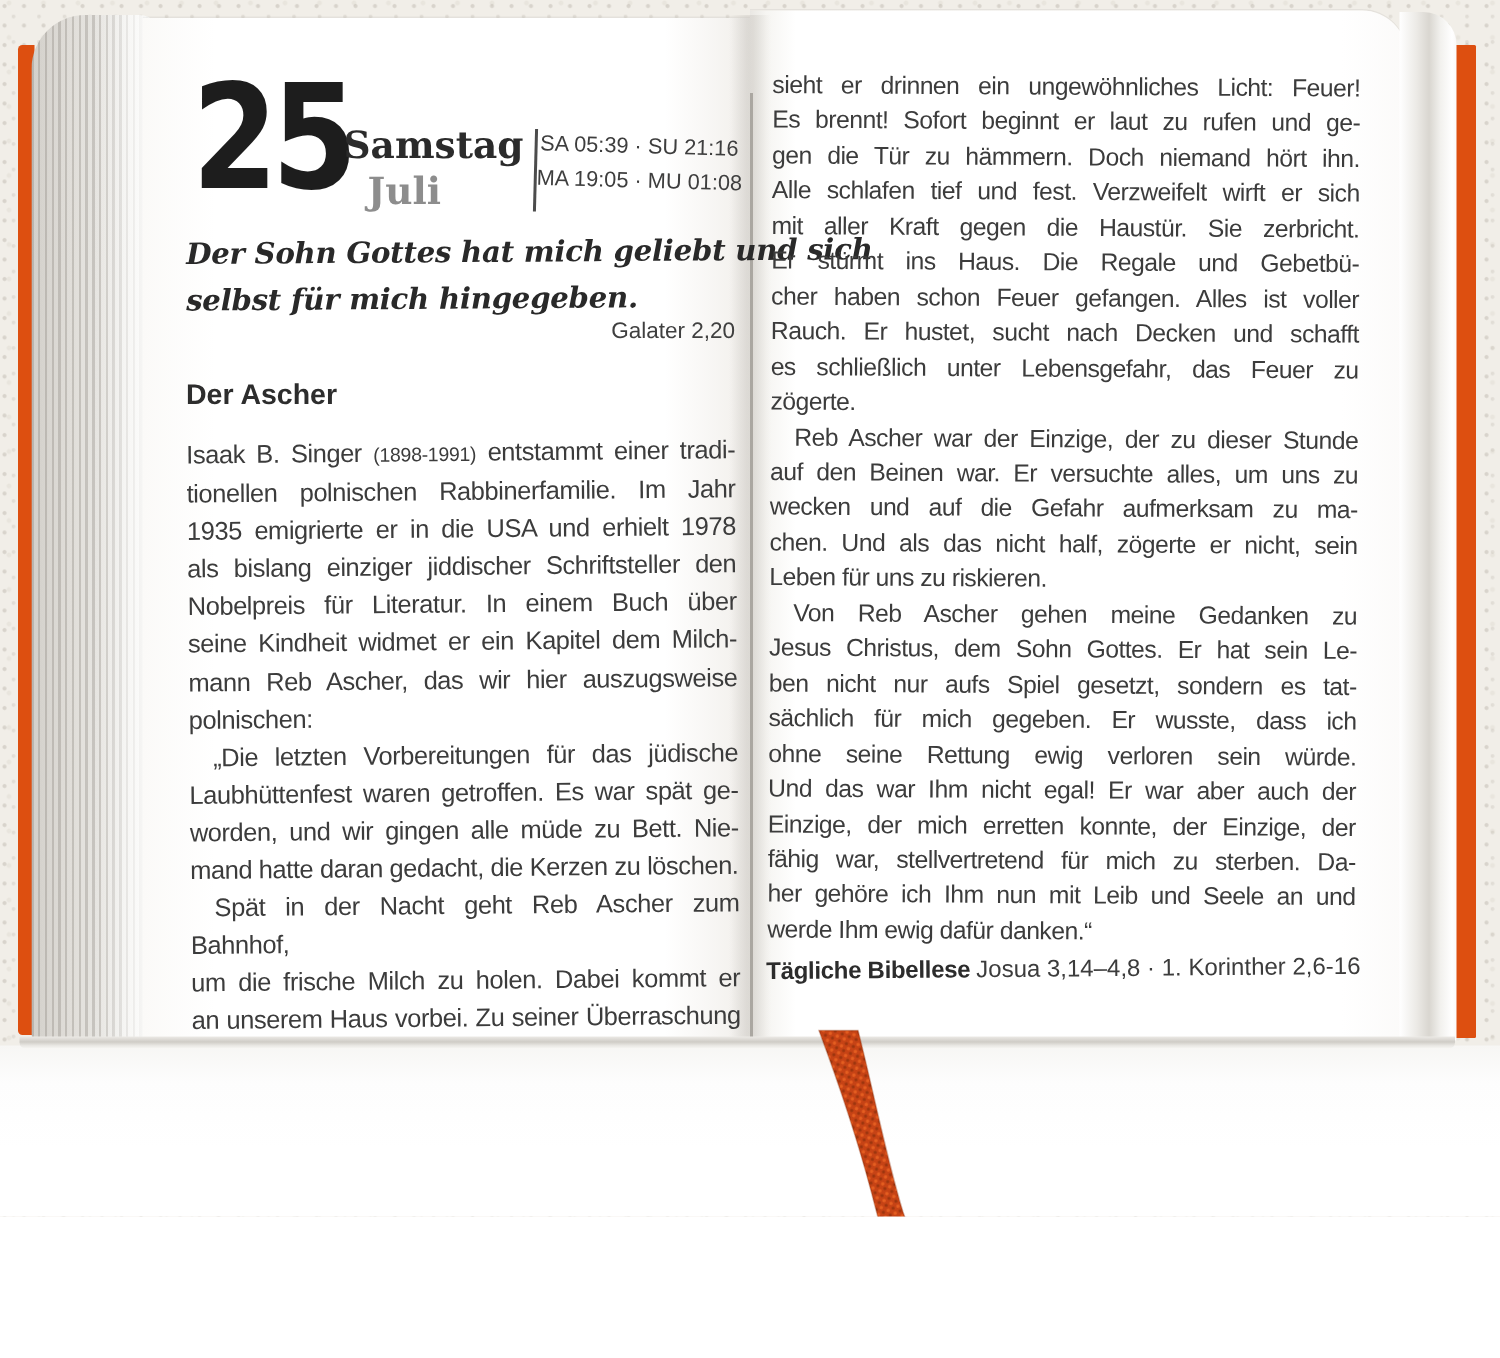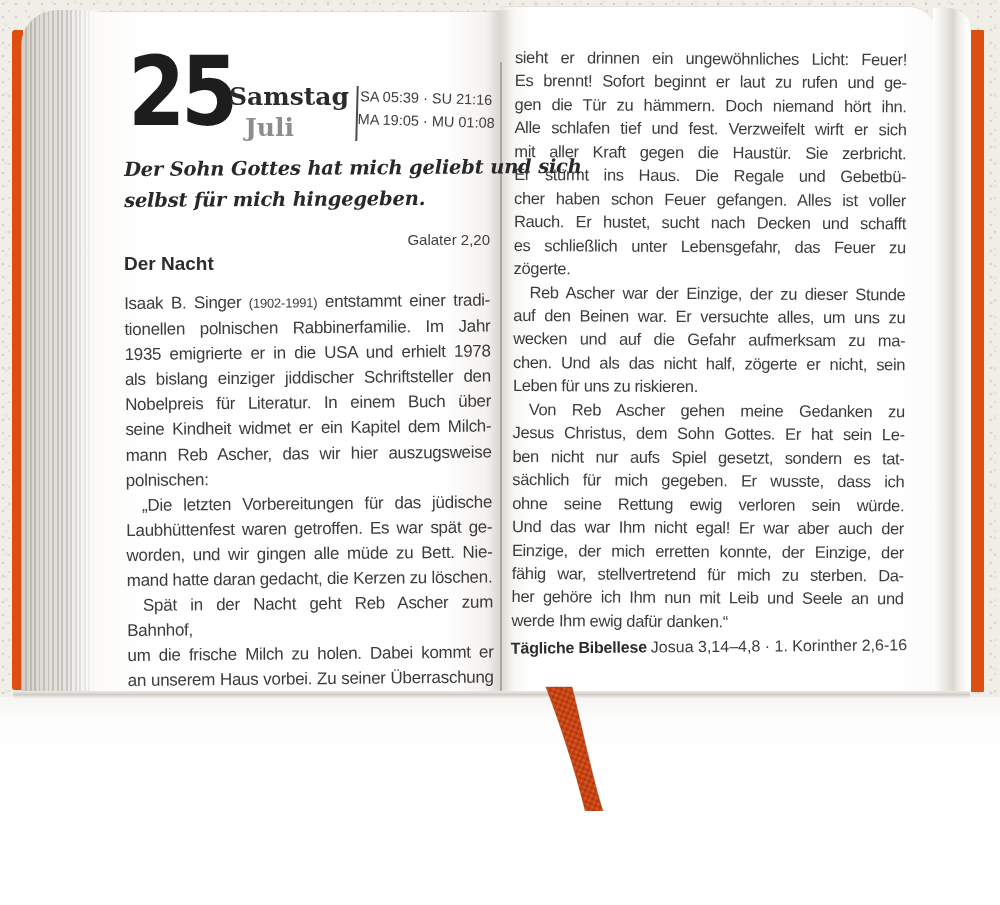--- a/index.html
+++ b/index.html
@@ -56,21 +56,21 @@
     transform:rotate(1.5deg);}
   .times{position:absolute;left:358px;top:87px;width:134px;text-align:right;
     font-size:14.5px;line-height:23px;color:#3e3e3e;white-space:nowrap;transform:rotate(1.6deg);}
   
   .verse-line{position:absolute;left:124px;font-family:"DejaVu Serif",serif;font-style:italic;
     font-weight:bold;font-size:19.5px;color:#292929;white-space:nowrap;letter-spacing:-0.2px;
     transform:rotate(-0.4deg);transform-origin:left top;}
   .verse-1{top:158px;}
   .verse-2{top:189px;}
   .verse-ref{position:absolute;left:124px;top:212px;width:366px;text-align:right;
-    font-size:15px;color:#3f3f3f;margin-top:19px;}
+    font-size:15px;color:#3f3f3f;}
   .article-title{position:absolute;left:124px;top:253px;font-size:19px;font-weight:bold;color:#2d2d2d;}
   
   .left-text{position:absolute;left:124px;top:291px;width:366px;
     transform:rotate(-0.55deg);transform-origin:left top;}
   .right-text{position:absolute;left:515px;top:46px;width:392px;
     transform:rotate(0.35deg);transform-origin:left top;}
   .tline{font-size:17px;line-height:25.1px;letter-spacing:-0.3px;color:var(--ink);
     text-align:justify;text-align-last:justify;white-space:nowrap;}
   .right-text .tline{font-size:16.5px;line-height:23.45px;letter-spacing:-0.35px;white-space:normal;}
   .left-text .tline{white-space:normal;}
@@ -107,23 +107,23 @@
   <div class="times-divider"></div>
   <div class="times">
     <div>SA 05:39 · SU 21:16</div>
     <div>MA 19:05 · MU 01:08</div>
   </div>
 
   <div class="verse-line verse-1">Der Sohn Gottes hat mich geliebt und sich</div>
   <div class="verse-line verse-2">selbst für mich hingegeben.</div>
   <div class="verse-ref">Galater 2,20</div>
 
-  <div class="article-title">Der Nacht</div>
+  <div class="article-title">Der Ascher</div>
   <div class="left-text">
-      <div class="tline"><span>Isaak B. Singer </span><span class="small">(1902-1991)</span><span> entstammt einer tradi-</span></div>
+      <div class="tline"><span>Isaak B. Singer </span><span class="small">(1898-1991)</span><span> entstammt einer tradi-</span></div>
       <div class="tline"><span>tionellen polnischen Rabbinerfamilie. Im Jahr</span></div>
       <div class="tline"><span>1935 emigrierte er in die USA und erhielt 1978</span></div>
       <div class="tline"><span>als bislang einziger jiddischer Schriftsteller den</span></div>
       <div class="tline"><span>Nobelpreis für Literatur. In einem Buch über</span></div>
       <div class="tline"><span>seine Kindheit widmet er ein Kapitel dem Milch-</span></div>
       <div class="tline"><span>mann Reb Ascher, das wir hier auszugsweise</span></div>
       <div class="tline end"><span>polnischen:</span></div>
       <div class="tline ind"><span>„Die letzten Vorbereitungen für das jüdische</span></div>
       <div class="tline"><span>Laubhüttenfest waren getroffen. Es war spät ge-</span></div>
       <div class="tline"><span>worden, und wir gingen alle müde zu Bett. Nie-</span></div>

